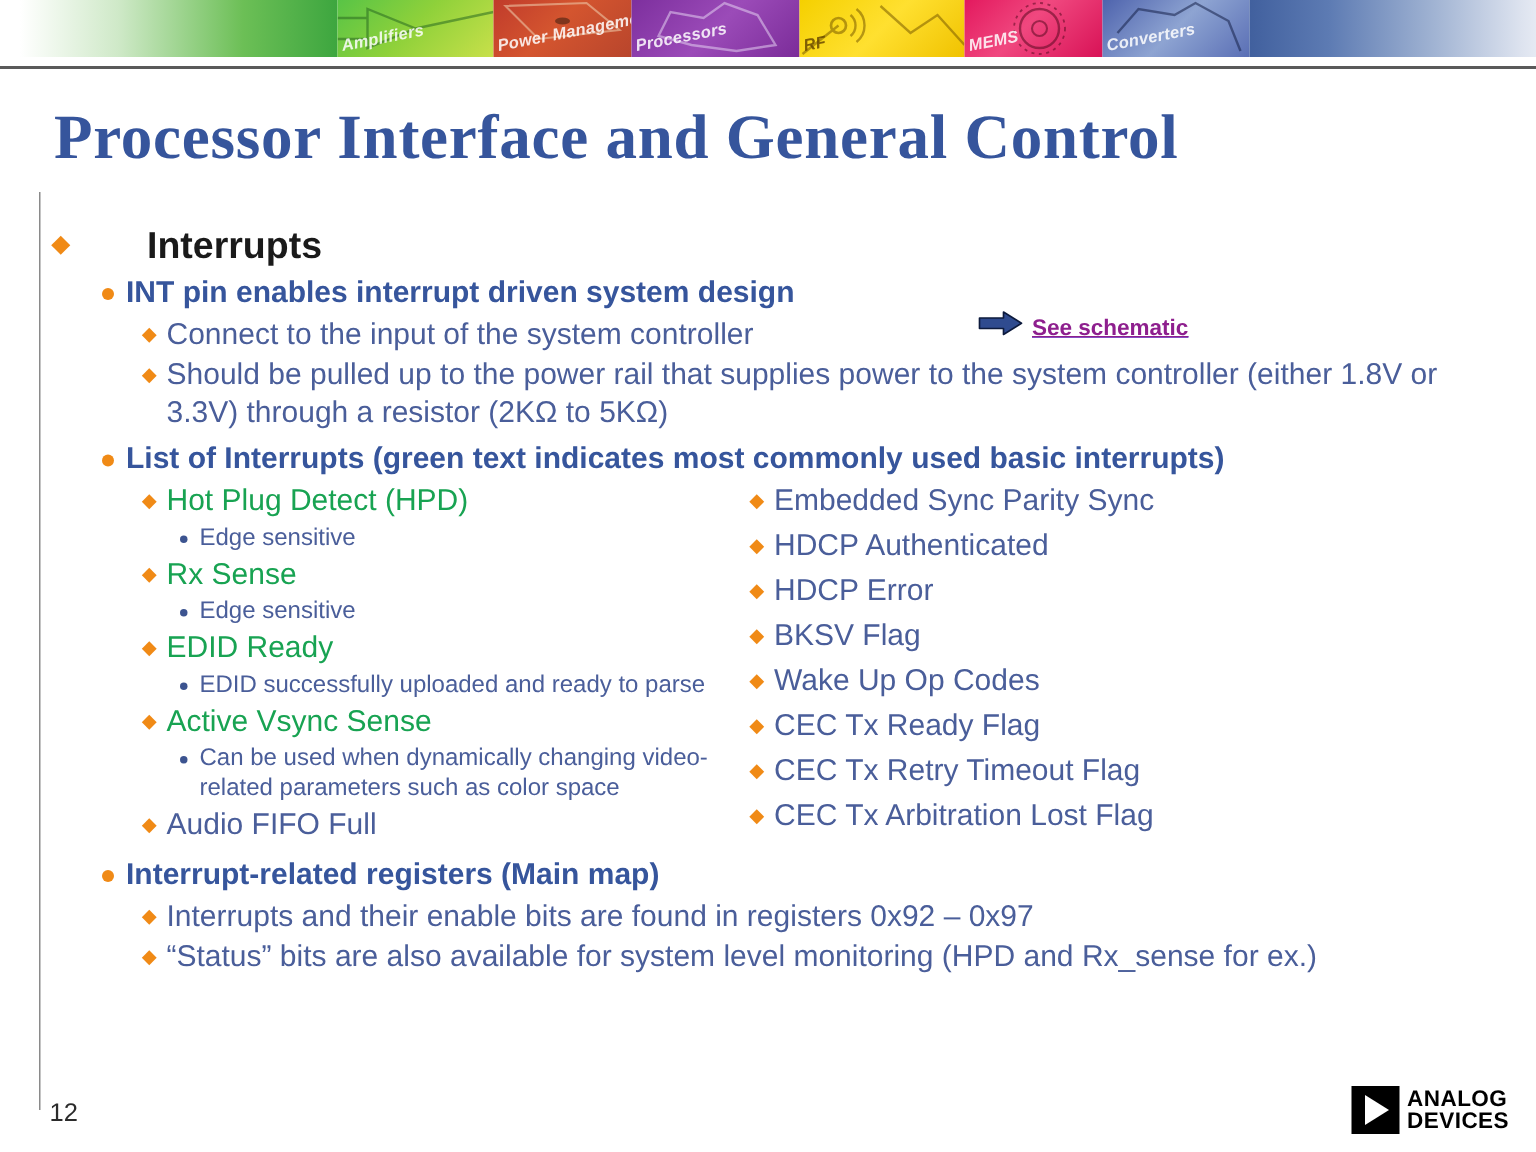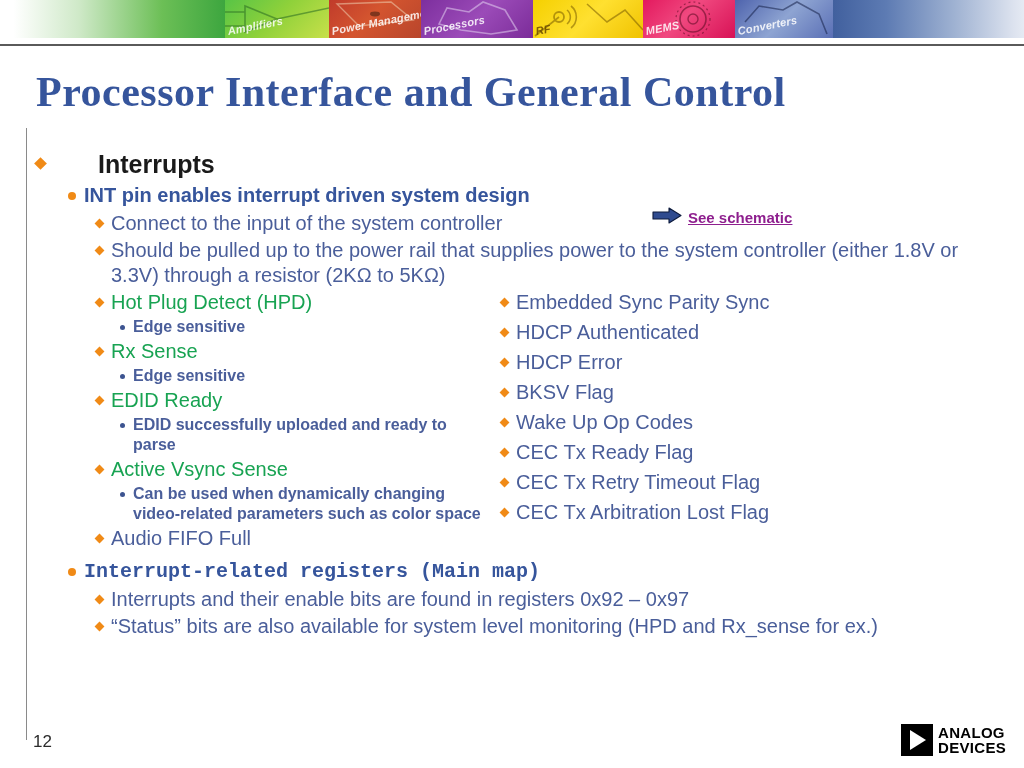--- a/index.html
+++ b/index.html
@@ -193,21 +193,21 @@
     font-weight: normal;
     font-size: 20px;
     line-height: 25px;
   }
 
   
   .l4 { margin: 0 0 2px 84px; }
   .l4 .bul { margin: 8px 8px 0 0; }
   .l4 .txt {
     color: #4a5e9a;
-    font-weight: bold;
+    font-weight: normal;
     font-size: 16px;
     line-height: 20px;
   }
 
   .green { color: #18A352 !important; }
 
   
   #cols {
     display: flex;
     margin-top: 2px;
@@ -376,20 +376,24 @@
   <div class="row l3">
     <span class="bul diamond sm"></span>
     <span class="txt">Connect to the input of the system controller</span>
   </div>
 
   <div class="row l3">
     <span class="bul diamond sm"></span>
     <span class="txt">Should be pulled up to the power rail that supplies power to the system controller (either 1.8V or 3.3V) through a resistor (2KΩ to 5KΩ)</span>
   </div>
 
+  <div class="row l2" style="margin-top:6px;">
+    <span class="bul dot"></span>
+    <span class="txt">List of Interrupts (green text indicates most commonly used basic interrupts)</span>
+  </div>
 
   <div id="cols">
 
     <div id="col-left">
 
       <div class="row l3">
         <span class="bul diamond sm"></span>
         <span class="txt green">Hot Plug Detect (HPD)</span>
       </div>
       <div class="row l4">
@@ -462,21 +466,21 @@
         <span class="txt">CEC Tx Retry Timeout Flag</span>
       </div>
       <div class="row l3">
         <span class="bul diamond sm"></span>
         <span class="txt">CEC Tx Arbitration Lost Flag</span>
       </div>
 
     </div>
   </div>
 
-  <div class="row l2" style="margin-top:6px;font-family:Liberation Mono, monospace;">
+  <div class="row l2" style="margin-top:6px;">
     <span class="bul dot"></span>
     <span class="txt">Interrupt-related registers (Main map)</span>
   </div>
 
   <div class="row l3">
     <span class="bul diamond sm"></span>
     <span class="txt">Interrupts and their enable bits are found in registers 0x92 – 0x97</span>
   </div>
 
   <div class="row l3">

